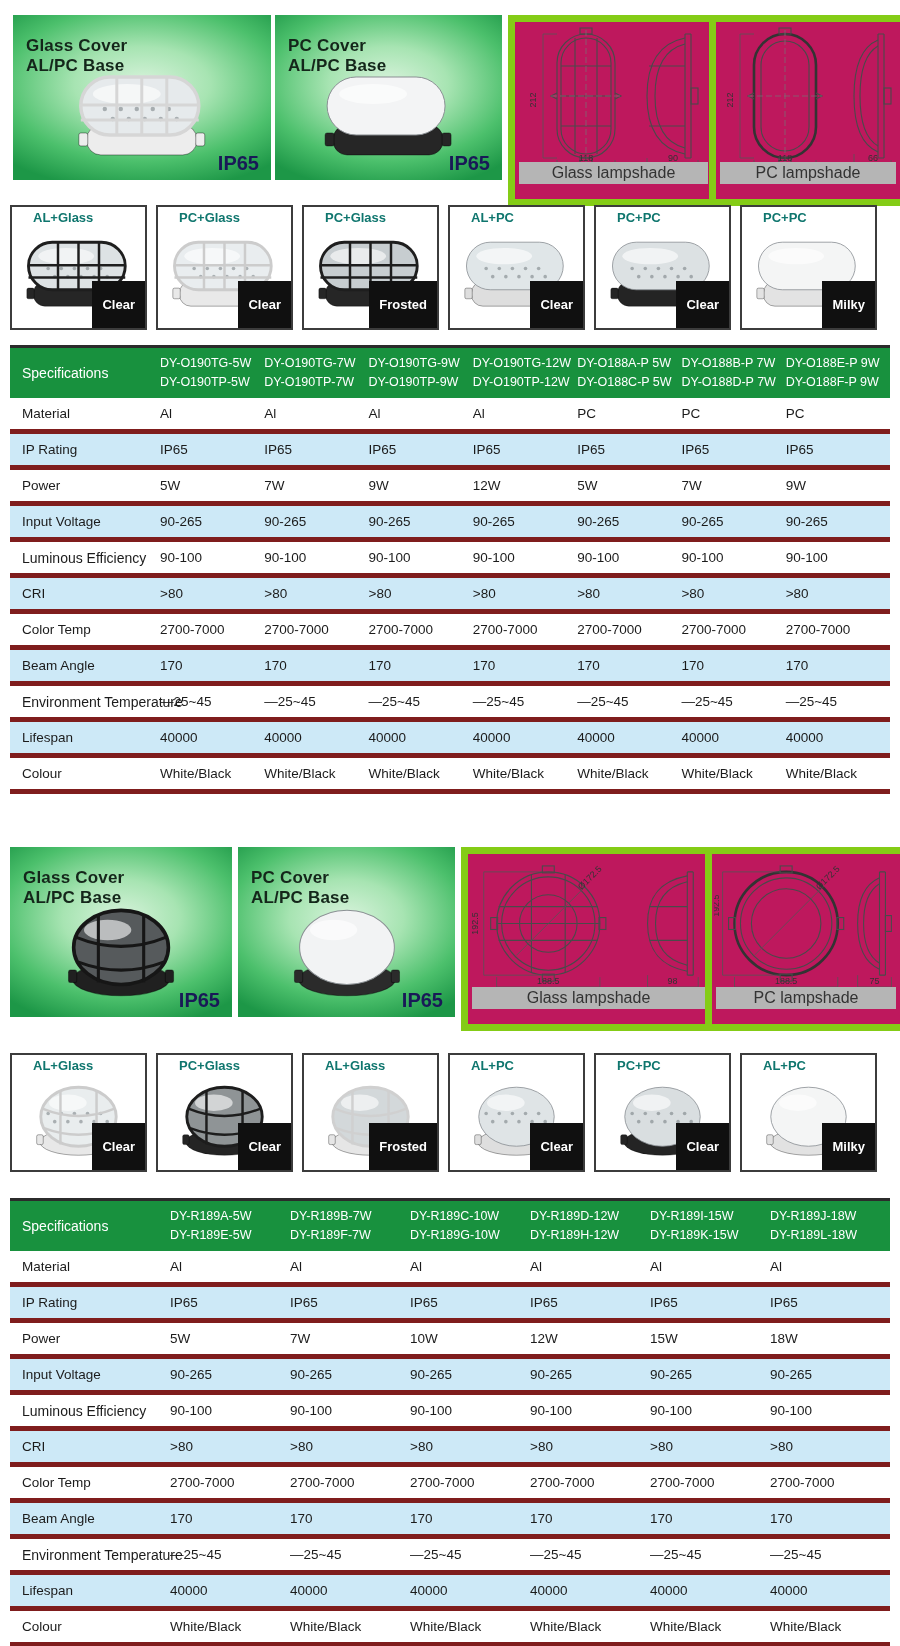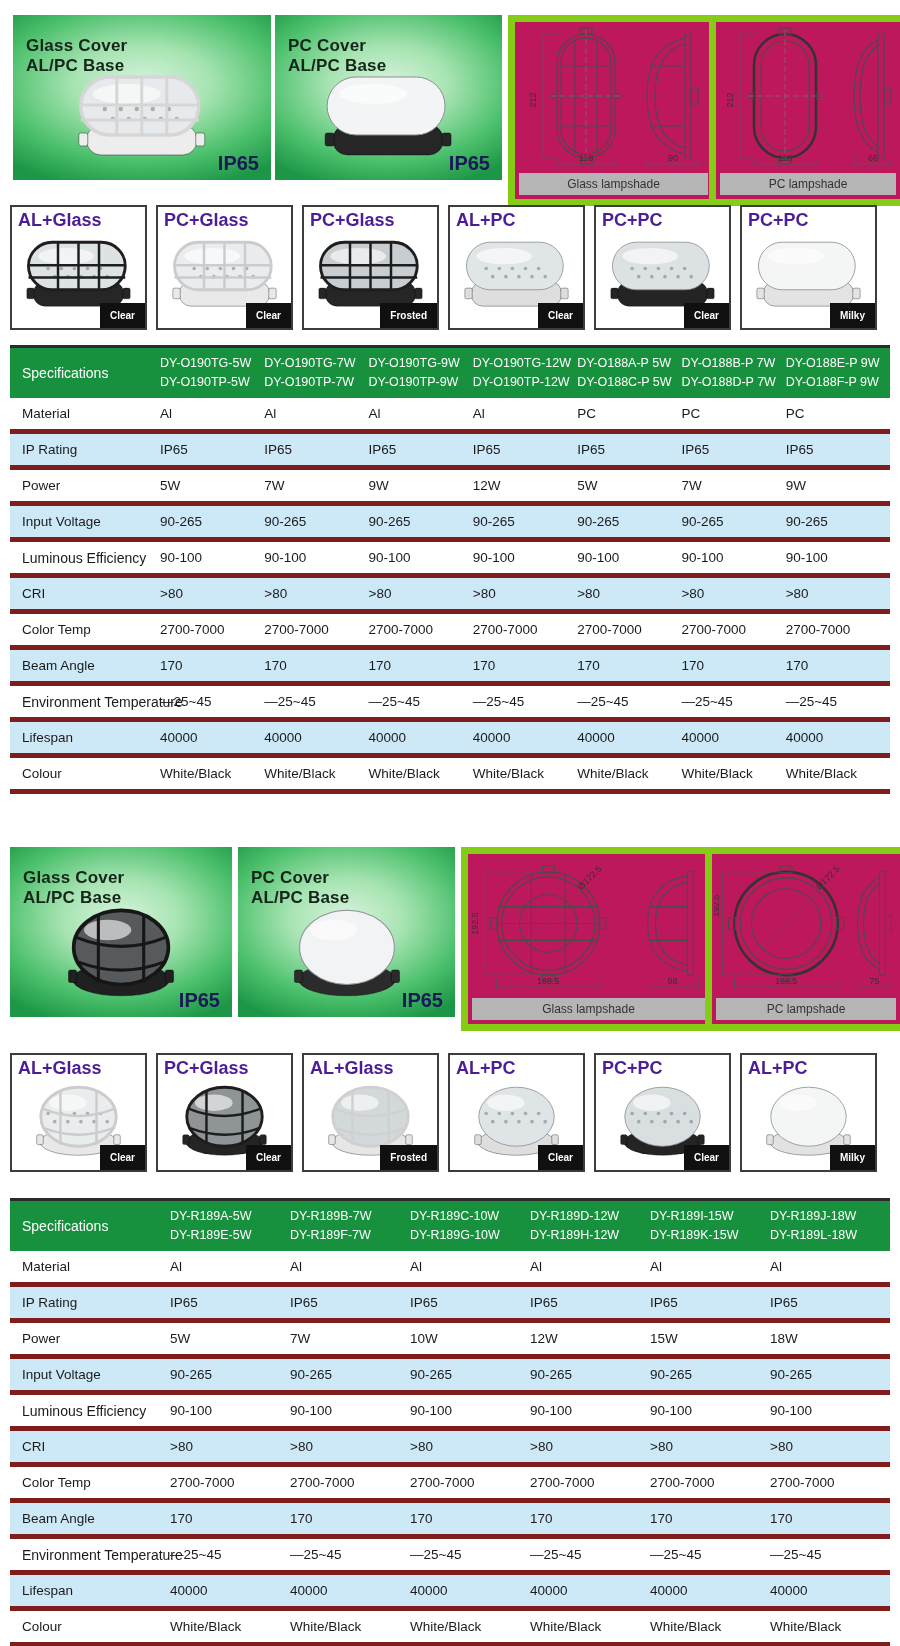--- a/index.html
+++ b/index.html
@@ -12,34 +12,34 @@
     background:radial-gradient(ellipse 75% 65% at 50% 42%, #d8f3dc 0%, #a7e4b2 35%, #4cc06c 72%, #1d9747 100%);}
   .hero-title{position:absolute;top:21px;left:13px;font-weight:bold;font-size:17px;line-height:1.18;color:#14261a;letter-spacing:.2px}
   .hero-badge{position:absolute;bottom:5px;right:12px;font-weight:bold;font-size:20px;color:#191957}
   .hero-lamp{position:absolute;left:9%;right:9%;top:30%;bottom:7%}
   .hero-lamp svg{width:100%;height:100%}
 
   
   .draw-box{position:absolute;background:#be185d;border:7px solid #84cc16}
   .draw-svg{position:absolute;left:2px;right:2px;top:2px;bottom:29px}
   .draw-svg svg{width:100%;height:100%}
-  .draw-label{position:absolute;left:4px;right:4px;bottom:4px;height:22px;background:#b5b5b5;
-    color:#333;font-size:12px;display:flex;align-items:center;justify-content:center}
+  .draw-label{position:absolute;left:4px;right:4px;bottom:15px;height:22px;background:#b5b5b5;
+    color:#333;font-size:16px;display:flex;align-items:center;justify-content:center}
   .tstroke{stroke:#4a4a4a;fill:none;stroke-width:1.1}
   .tbold{stroke:#333;fill:none;stroke-width:2.6}
   .tdash{stroke:#777;fill:none;stroke-width:.7;stroke-dasharray:6 3}
   .tdim{stroke:#555;fill:none;stroke-width:.8}
   .dimtxt{font-size:9px;fill:#333}
 
   
   .photo-row{position:absolute;left:10px;display:flex;gap:9px}
   .photo-cell{width:137px;border:2px solid #3c3c3c;position:relative;background:#fff;box-sizing:border-box}
   .photo-row .photo-cell{height:var(--ph,123px)}
-  .pc-label{position:absolute;top:3px;left:6px;font-weight:bold;font-size:18px;color:#4c1d95}
-  .pc-badge{position:absolute;bottom:0;right:0;background:#101010;color:#fff;font-weight:bold;font-size:10px;padding:7px 10px}
+  .pc-label{position:absolute;top:3px;left:21px;font-weight:bold;font-size:13px;color:#0f766e}
+  .pc-badge{position:absolute;bottom:0;right:0;background:#101010;color:#fff;font-weight:bold;font-size:13px;padding:16px 10px}
   .pc-lamp{position:absolute;left:5px;right:5px;top:20px;bottom:5px}
   .pc-lamp svg{width:100%;height:100%}
 
   
   .spec-table{position:absolute;left:10px;width:880px;border-top:3px solid #2b2b2b}
   .t-head{display:grid;align-items:center;background:#18913E;height:50px;color:#ffffff}
   .t-title{font-size:14px;padding-left:12px}
   .t-col{font-size:12.5px;line-height:1.5;white-space:nowrap}
   .t-col span{display:block}
   .t-row{display:grid;align-items:center;height:36px;border-bottom:5px solid #7f1d1d;

